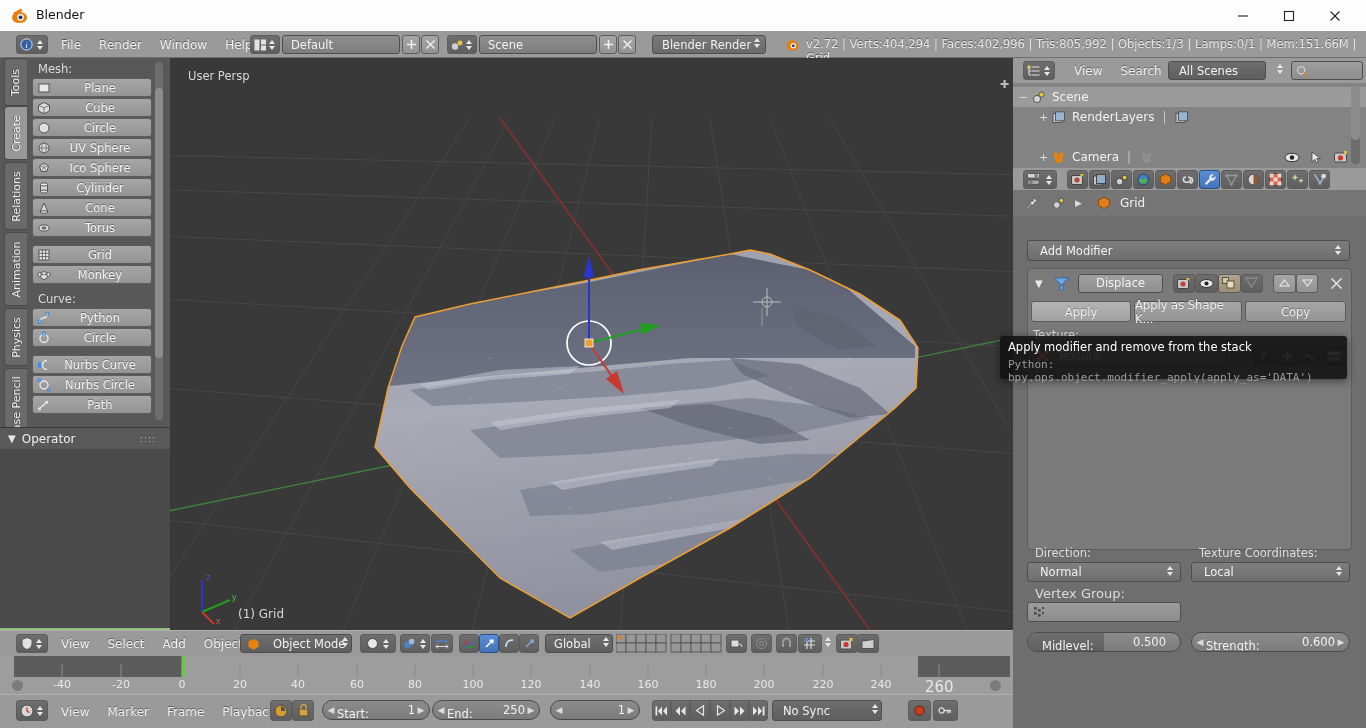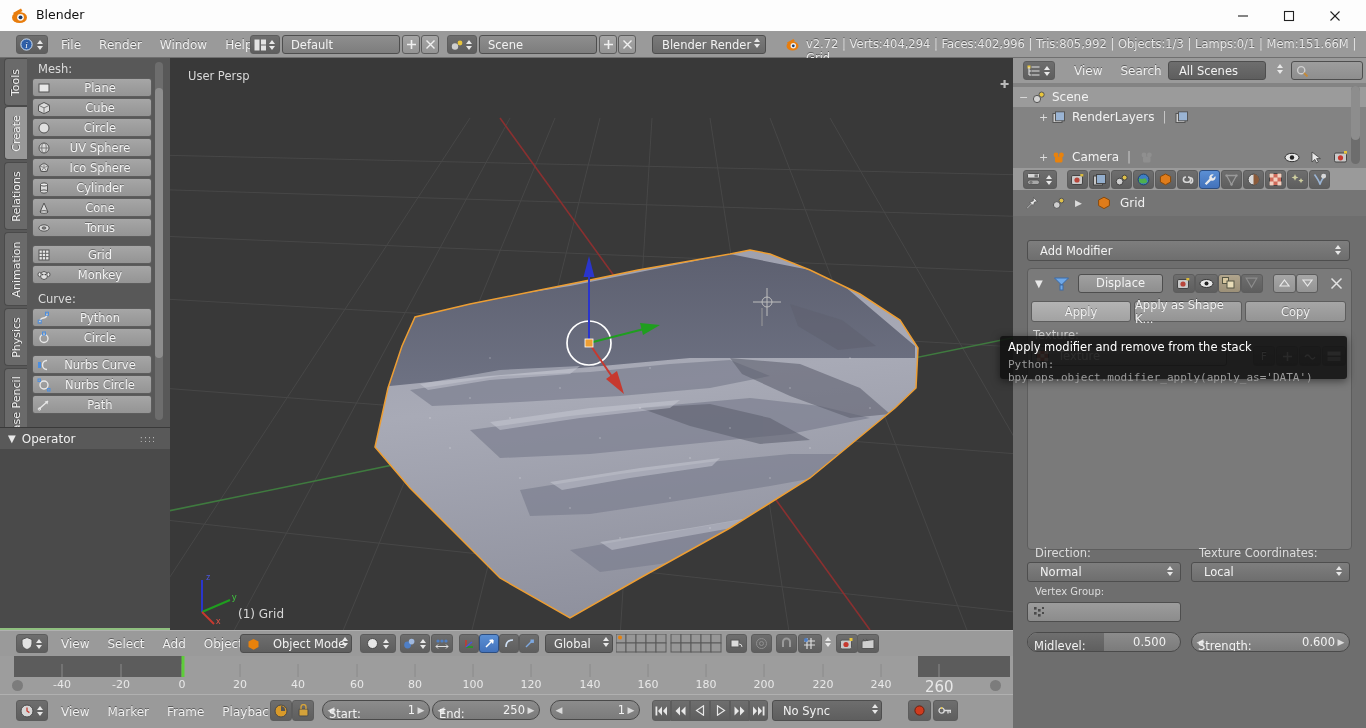--- a/index.html
+++ b/index.html
@@ -62,21 +62,21 @@
   .ol-row{position:absolute;left:0;width:353px;height:20px;font-size:12px;color:#f2f2f2;display:flex;align-items:center;}
   .ol-row.sel{background:#9b9b9b;}
 
   
   #props{left:1013px;top:168px;width:353px;height:560px;background:#6e6e6e;}
   #props-hdr{position:absolute;left:0;top:0;width:353px;height:22px;background:#9a9a9a;}
   #props-crumb{position:absolute;left:0;top:22px;width:353px;height:26px;background:#757575;display:flex;align-items:center;}
   .slider{box-sizing:border-box;height:20px;border:1px solid #4a4a4a;border-radius:10px;background:linear-gradient(#8c8c8c,#7b7b7b);
           position:relative;overflow:hidden;}
   .slider .fillbar{position:absolute;left:0;top:0;bottom:0;background:linear-gradient(#6f6f6f,#5f5f5f);}
-  .slider .sl{position:absolute;left:6px;top:0;bottom:0;display:flex;align-items:center;font-size:11.5px;color:#f2f2f2;margin-top:8px;}
+  .slider .sl{position:absolute;left:14px;top:0;bottom:0;display:flex;align-items:center;font-size:11.5px;color:#f2f2f2;margin-top:8px;}
   .slider .sv{position:absolute;right:14px;top:0;bottom:0;display:flex;align-items:center;font-size:11.5px;color:#f2f2f2;}
   .slider .ar{position:absolute;top:0;bottom:0;width:12px;display:flex;align-items:center;justify-content:center;color:#dcdcdc;font-size:9px;}
 
   
   #tooltip{position:absolute;left:1000px;top:336px;width:347px;height:43px;background:rgba(16,16,16,.88);border-radius:3px;z-index:90;
            box-shadow:0 2px 8px rgba(0,0,0,.5);}
   #tt-title{position:absolute;left:8px;top:4px;font-size:11.5px;color:#fff;}
   #tt-py{position:absolute;left:8px;top:22px;font-size:11px;color:#9b9b9b;font-family:"DejaVu Sans Mono","Liberation Mono",monospace;}
 
   .sbar{position:absolute;background:#8d8d8d;border-radius:6px;}
@@ -1146,21 +1146,21 @@
         <i class="d"></i>
       </span>
 
     <div style="position:absolute;left:186px;top:378px;font-size:11.5px;color:#dcdcdc;">Texture Coordinates:</div>
     <div class="fld" style="position:absolute;left:178px;top:394px;width:159px;height:20px;padding-left:12px;background:linear-gradient(#7e7e7e,#6e6e6e);">Local</div>
     <span class="updown" style="position:absolute;left:321px;top:398px;">
         <i class="u"></i>
         <i class="d"></i>
       </span>
 
-    <div style="position:absolute;left:22px;top:418px;font-size:10px;color:#dcdcdc;">Vertex Group:</div>
+    <div style="position:absolute;left:22px;top:418px;font-size:13px;color:#dcdcdc;">Vertex Group:</div>
     <div class="fld" style="position:absolute;left:14px;top:434px;width:154px;height:20px;padding-left:26px;background:linear-gradient(#9c9c9c,#8c8c8c);"></div>
     <span class="ico" style="position:absolute;left:19px;top:437px;width:15px;height:14px;">
       <svg width="14" height="13" viewBox="0 0 14 13">
           <g fill="#4a4a4a">
             <rect x="1" y="1" width="2.6" height="2.6"></rect>
             <rect x="5" y="3" width="2.6" height="2.6"></rect>
             <rect x="1" y="6" width="2.6" height="2.6"></rect>
             <rect x="5" y="8" width="2.6" height="2.6"></rect>
             <rect x="9" y="1" width="2" height="2"></rect>
             <rect x="9" y="6" width="2" height="2"></rect>

